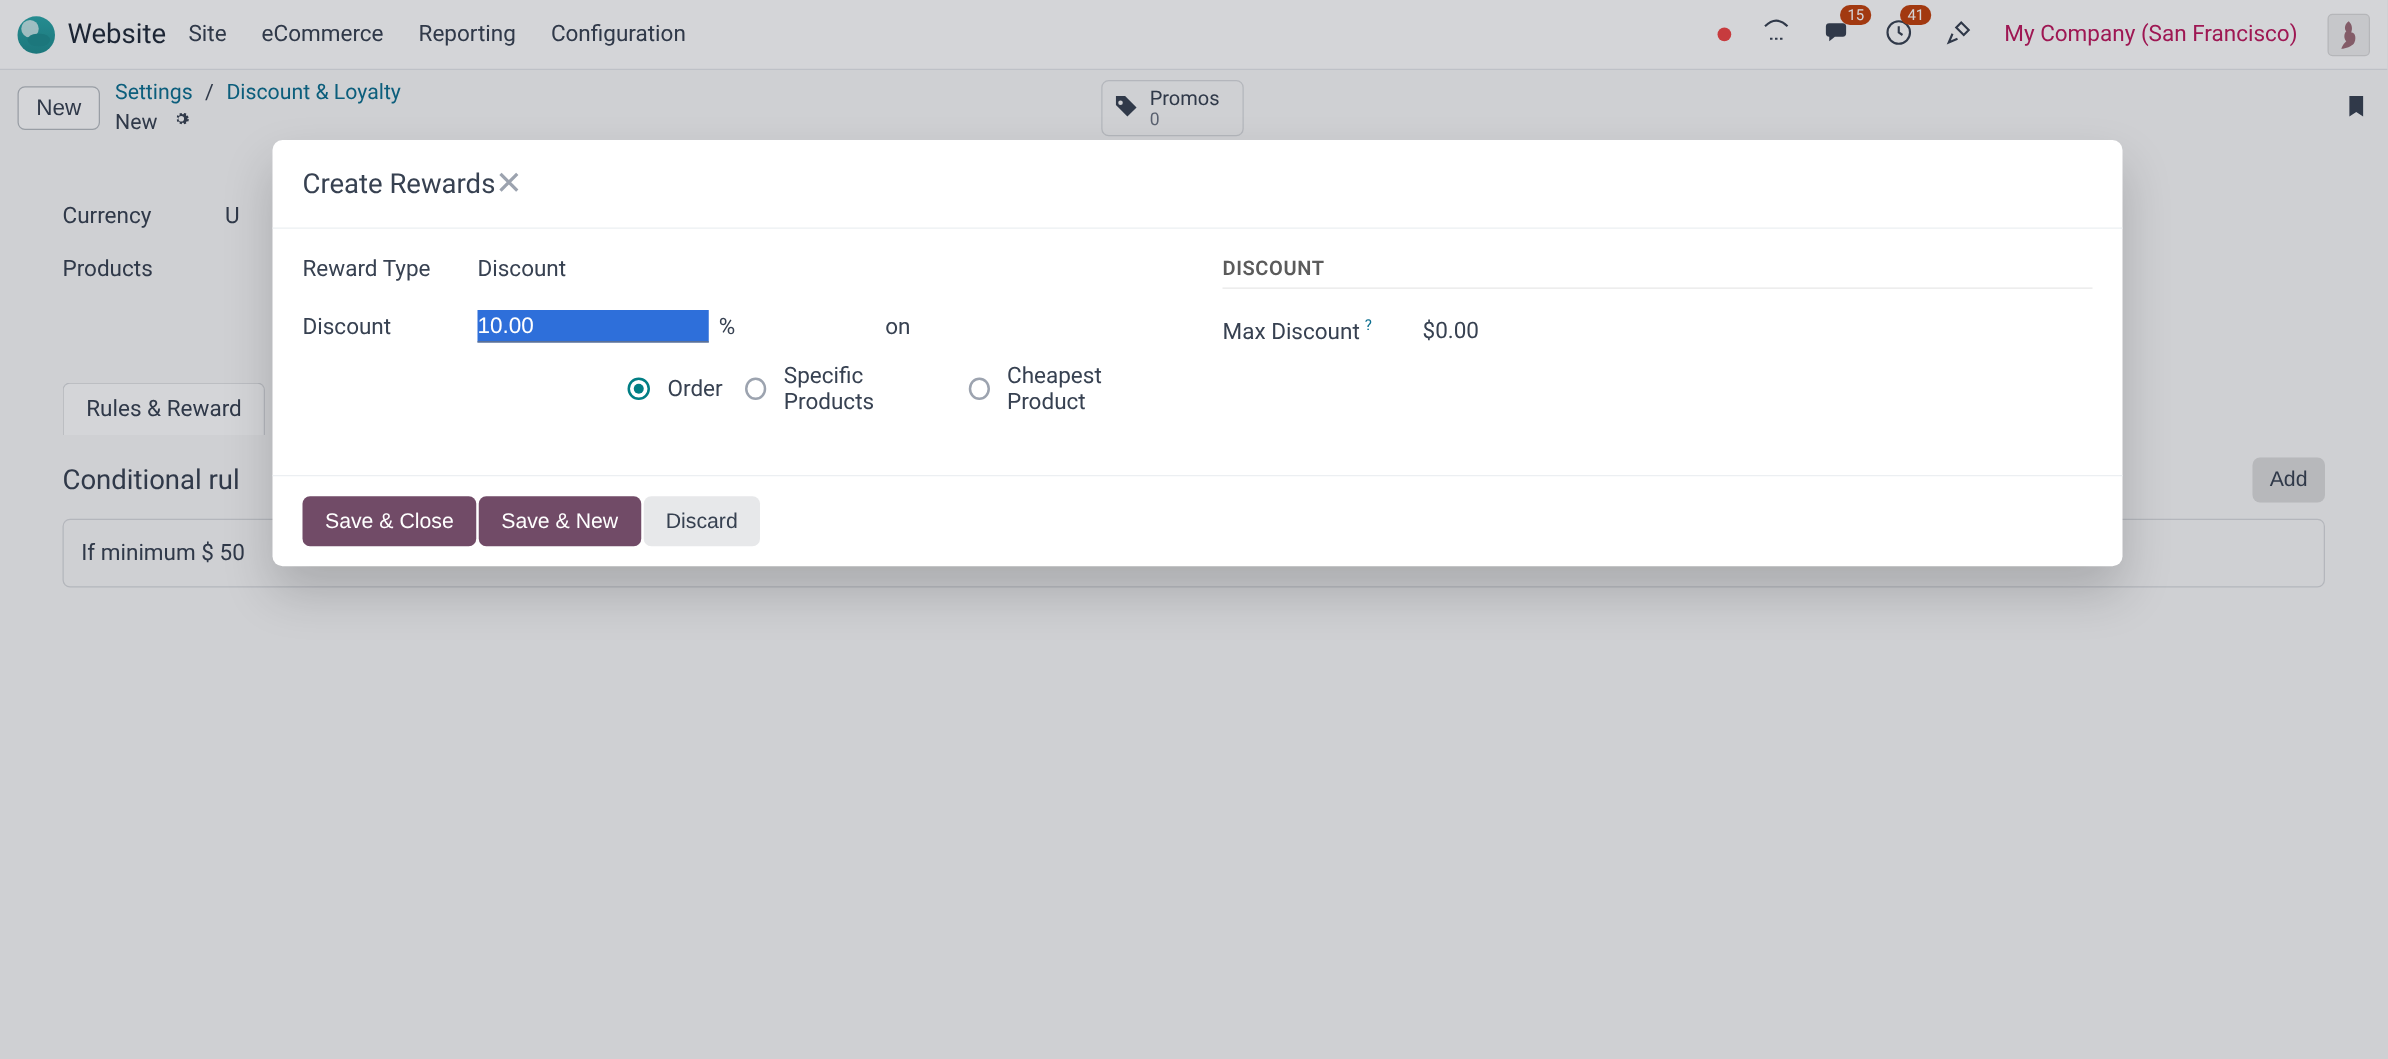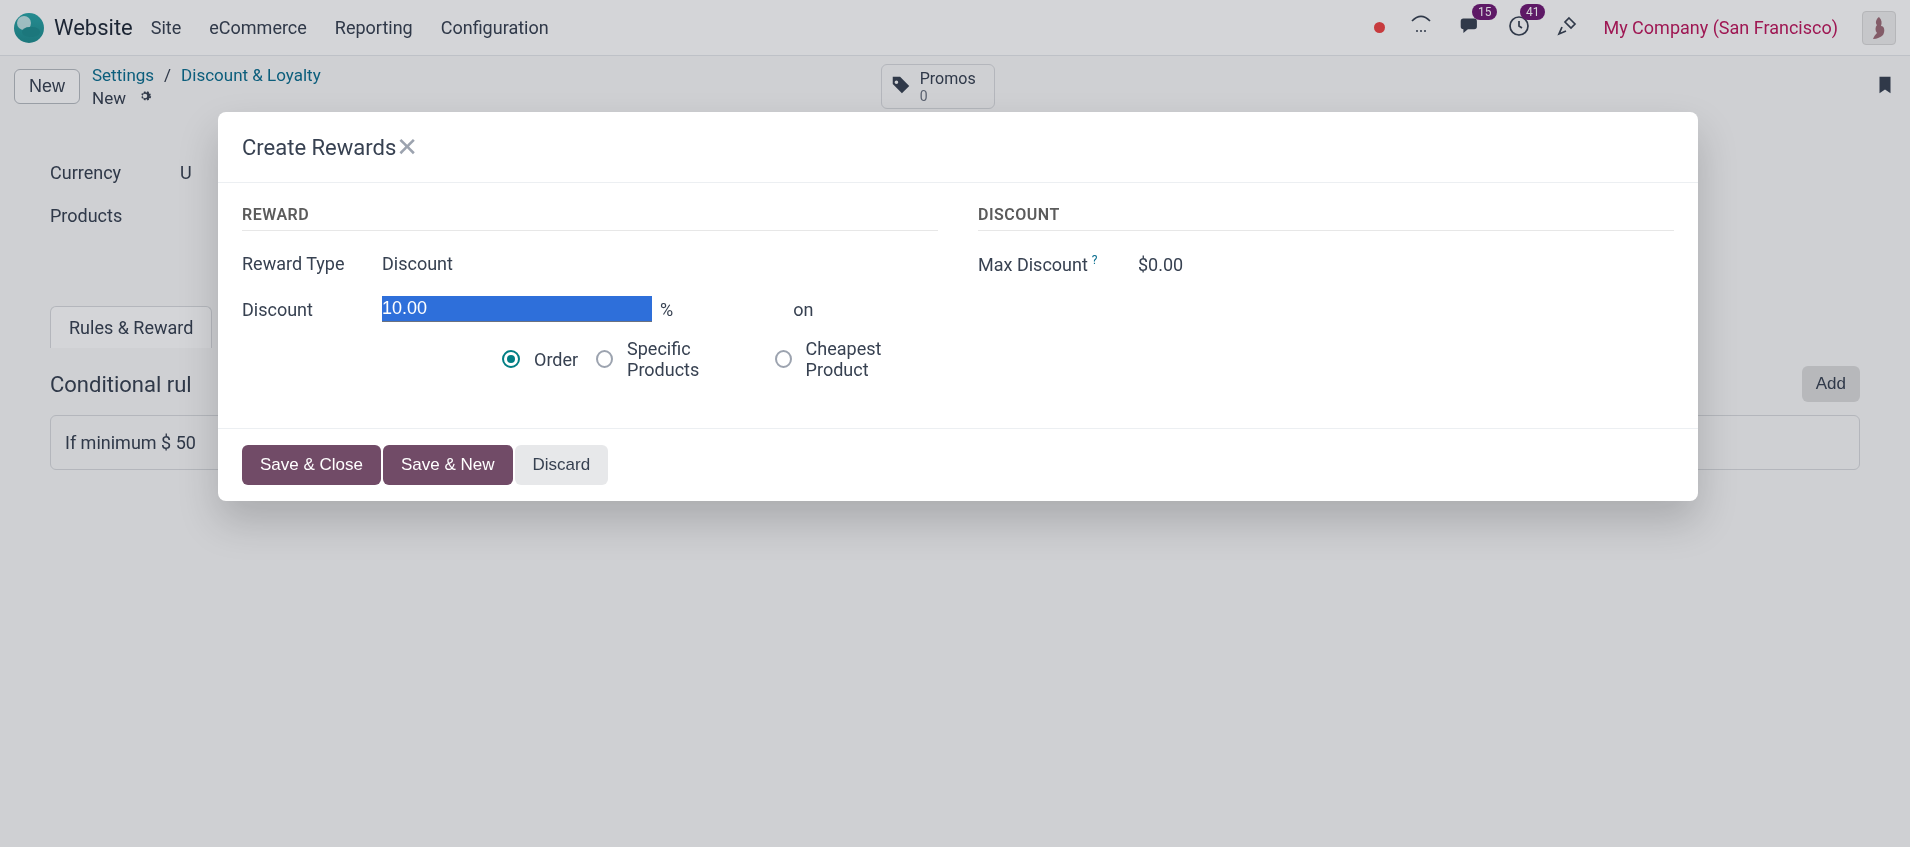--- a/index.html
+++ b/index.html
@@ -9,21 +9,21 @@
   .menubar{height:56px;display:flex;align-items:center;padding:0 14px;background:#fff;border-bottom:1px solid #e5e7eb}
   .brand{display:flex;align-items:center;gap:10px;font-size:22px;color:#1f2937;margin-right:18px}
   .logo{width:30px;height:30px;border-radius:50%;background:linear-gradient(180deg,#2aa6a8 0%,#1f8d8f 100%);position:relative}
   .logo::before{content:"";position:absolute;width:14px;height:14px;border-radius:50%;background:#fff;opacity:.7;left:3px;top:3px}
   .logo::after{content:"";position:absolute;width:18px;height:10px;border-radius:50%/60%;background:#1f8d8f;left:8px;top:14px}
   .nav{display:flex;gap:28px}
   .nav a{color:#374151;font-size:18px;text-decoration:none}
   .topright{margin-left:auto;display:flex;align-items:center;gap:24px}
   .reddot{width:11px;height:11px;border-radius:50%;background:#ef4444}
   .badge-wrap{position:relative}
-  .badge{position:absolute;top:-10px;right:-14px;background:#701a75;color:#fff;border-radius:10px;padding:0 6px;font-size:12px;line-height:16px}
+  .badge{position:absolute;top:-10px;right:-14px;background:#c2410c;color:#fff;border-radius:10px;padding:0 6px;font-size:12px;line-height:16px}
   .company{font-size:18px;color:#be185d}
   .avatarbox{width:34px;height:34px;border:1px solid #d9d9d9;border-radius:4px;background:#eee;display:flex;align-items:center;justify-content:center;color:#7a3544}
   
   .controlbar{display:flex;align-items:center;padding:8px 14px}
   .newbtn{border:1px solid #b7bcc1;border-radius:6px;padding:6px 14px;font-size:18px;background:#fff;color:#374151}
   .crumbs{margin-left:12px;display:flex;flex-direction:column;gap:2px}
   .crumbrow{display:flex;align-items:center;gap:10px;color:#374151;font-size:17px}
   .crumbrow a{color:var(--link);text-decoration:none}
   .gear{color:#374151}
   .promotag{margin-left:auto;border:1px solid var(--bd);border-radius:6px;padding:4px 18px 4px 8px;display:flex;align-items:center;gap:8px;color:#374151}
@@ -43,21 +43,21 @@
   .scrim{position:fixed;inset:0;background:rgba(17,24,39,.18)}
   
   .modal{position:fixed;left:218px;top:112px;width:1480px;background:#fff;border-radius:8px;box-shadow:0 20px 40px rgba(0,0,0,.18);z-index:5}
   .modal-head{display:flex;align-items:center;padding:22px 24px;font-size:22px;border-bottom:1px solid #eceff2}
   .close{font-size:26px;color:#9ca3af;cursor:pointer;line-height:1}
   .modal-body{padding:22px 24px 26px 24px;display:flex;gap:40px}
   .col{flex:1}
   .sechdr{font-weight:600;letter-spacing:.5px;color:#5b5b5b;font-size:16px;border-bottom:1px solid #e7e7e7;padding-bottom:6px;margin-bottom:22px}
   .row{display:flex;align-items:center;margin-bottom:22px;font-size:18px}
   .row .lab{width:140px;color:#374151}
-  .dinput{width:270px;border:none;border-bottom:1px solid #6b7280;font-size:18px;padding:2px 0;background:#fff;color:#111827}
+  .dinput{width:185px;border:none;border-bottom:1px solid #6b7280;font-size:18px;padding:2px 0;background:#fff;color:#111827}
   .dinput.sel{background:#2e6fda;color:#fff}
   .suffix{margin-left:8px;color:#374151}
   .on{margin-left:120px;color:#374151}
   .radios{margin-left:140px;display:flex;flex-direction:row;gap:18px;margin-top:-6px;margin-bottom:22px;font-size:18px}
   .radio{display:flex;align-items:center;gap:14px;cursor:pointer}
   .r{width:18px;height:18px;border-radius:50%;border:2px solid #017e84;display:inline-flex;align-items:center;justify-content:center}
   .r.on::after{content:"";width:8px;height:8px;border-radius:50%;background:#017e84}
   .r.off{border-color:#9ca3af}
   .desc{font-size:18px}
   .lang{float:right;color:#0b6e8f;font-size:16px;cursor:pointer}
@@ -163,21 +163,20 @@
 
 <div class="scrim"></div>
 
 <div class="modal">
   <div class="modal-head">
     <span>Create Rewards</span>
     <span class="close">✕</span>
   </div>
   <div class="modal-body">
     <div class="col">
-      <div class="sechdr">REWARD</div>
 
       <div class="row">
         <div class="lab">Reward Type</div>
         <div>Discount</div>
       </div>
 
       <div class="row">
         <div class="lab">Discount</div>
         <input class="dinput sel" value="10.00" style="">
         <span class="suffix">%</span>

